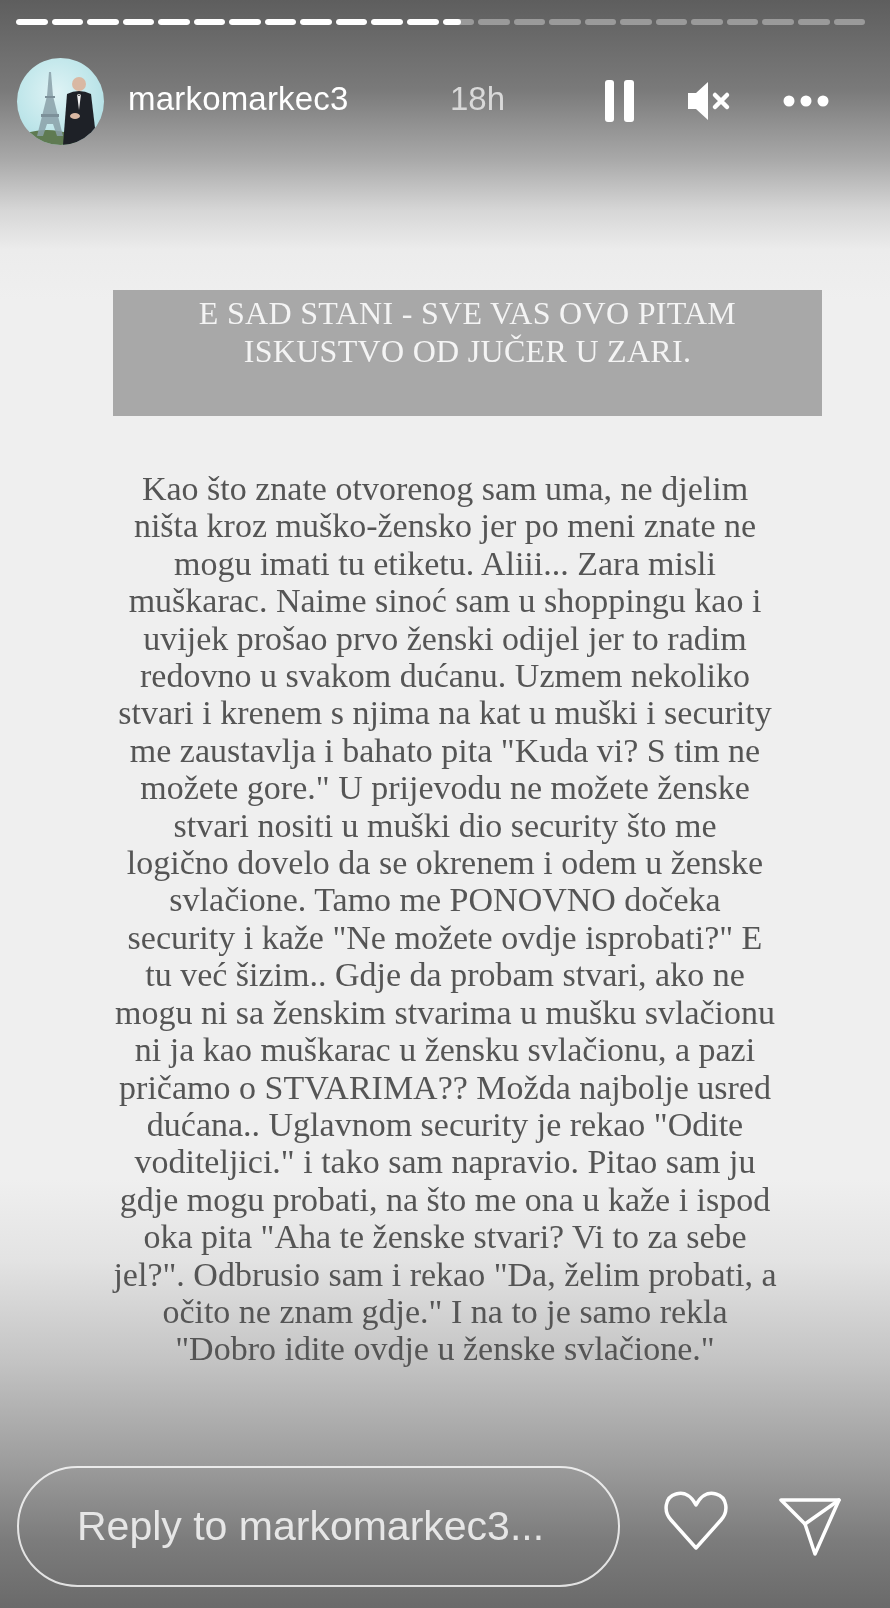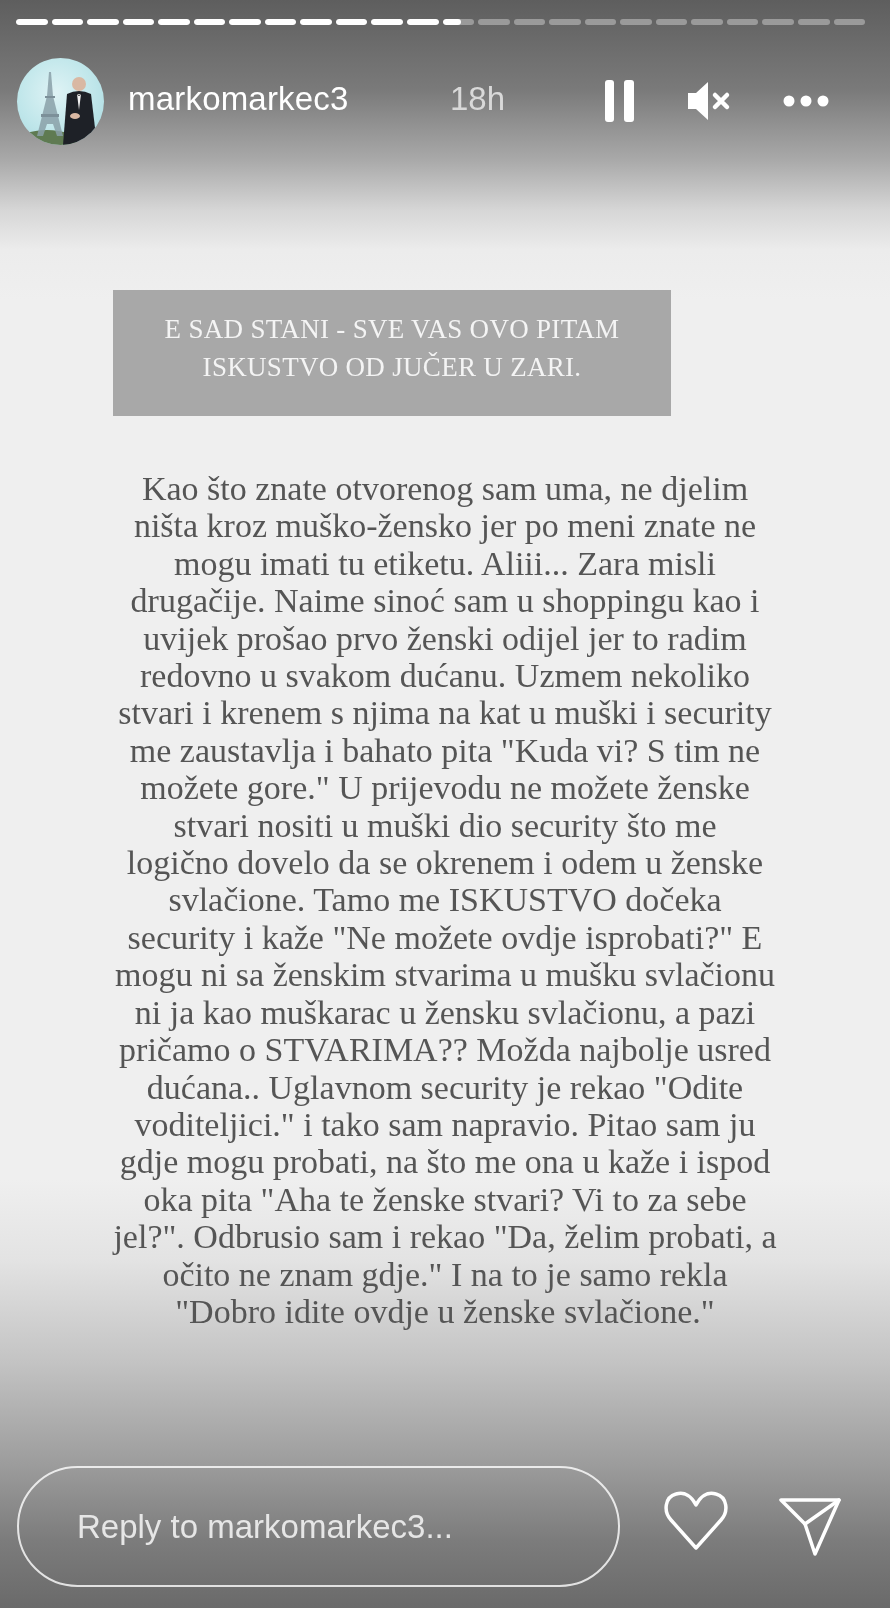--- a/index.html
+++ b/index.html
@@ -113,29 +113,29 @@
       top: 32px;
       width: 50px;
       height: 22px;
     }
 
     
     .headline {
       position: absolute;
       left: 113px;
       top: 290px;
-      width: 558px;
+      width: 709px;
       height: 126px;
       background: #a8a8a8;
       color: #f4f4f4;
       font-family: "Liberation Serif", "DejaVu Serif", serif;
-      font-size: 27px;
+      font-size: 32px;
       line-height: 38px;
       text-align: center;
-      padding-top: 20px;
+      padding-top: 4px;
       box-sizing: border-box;
       letter-spacing: 0.3px;
     }
     .headline .line { display: block; white-space: nowrap; }
 
     
     .body-text {
       position: absolute;
       left: 100px;
       width: 690px;
@@ -158,21 +158,21 @@
       border: 2px solid rgba(255,255,255,0.8);
       border-radius: 61px;
       box-sizing: border-box;
       display: flex;
       align-items: center;
       padding-left: 58px;
       cursor: text;
     }
     .reply-placeholder {
       color: #e6e6e6;
-      font-size: 33px;
+      font-size: 41px;
       font-family: "Liberation Sans", sans-serif;
     }
     .heart-btn {
       left: 662px;
       top: 1490px;
       width: 68px;
       height: 62px;
     }
     .send-btn {
       left: 775px;
@@ -306,30 +306,31 @@
 
   <div class="headline">
     <span class="line">E SAD STANI - SVE VAS OVO PITAM</span>
     <span class="line">ISKUSTVO OD JUČER U ZARI.</span>
   </div>
 
   <div class="body-text">
     <span class="line">Kao što znate otvorenog sam uma, ne djelim</span>
     <span class="line">ništa kroz muško-žensko jer po meni znate ne</span>
     <span class="line">mogu imati tu etiketu. Aliii... Zara misli</span>
-    <span class="line">drugačije. Naime sinoć sam u shoppingu kao i</span>
+    <span class="line">muškarac. Naime sinoć sam u shoppingu kao i</span>
     <span class="line">uvijek prošao prvo ženski odijel jer to radim</span>
     <span class="line">redovno u svakom dućanu. Uzmem nekoliko</span>
     <span class="line">stvari i krenem s njima na kat u muški i security</span>
     <span class="line">me zaustavlja i bahato pita "Kuda vi? S tim ne</span>
     <span class="line">možete gore." U prijevodu ne možete ženske</span>
     <span class="line">stvari nositi u muški dio security što me</span>
     <span class="line">logično dovelo da se okrenem i odem u ženske</span>
-    <span class="line">svlačione. Tamo me ISKUSTVO dočeka</span>
+    <span class="line">svlačione. Tamo me PONOVNO dočeka</span>
     <span class="line">security i kaže "Ne možete ovdje isprobati?" E</span>
+    <span class="line">tu već šizim.. Gdje da probam stvari, ako ne</span>
     <span class="line">mogu ni sa ženskim stvarima u mušku svlačionu</span>
     <span class="line">ni ja kao muškarac u žensku svlačionu, a pazi</span>
     <span class="line">pričamo o STVARIMA?? Možda najbolje usred</span>
     <span class="line">dućana.. Uglavnom security je rekao "Odite</span>
     <span class="line">voditeljici." i tako sam napravio. Pitao sam ju</span>
     <span class="line">gdje mogu probati, na što me ona u kaže i ispod</span>
     <span class="line">oka pita "Aha te ženske stvari? Vi to za sebe</span>
     <span class="line">jel?". Odbrusio sam i rekao "Da, želim probati, a</span>
     <span class="line">očito ne znam gdje." I na to je samo rekla</span>
     <span class="line">"Dobro idite ovdje u ženske svlačione."</span>

